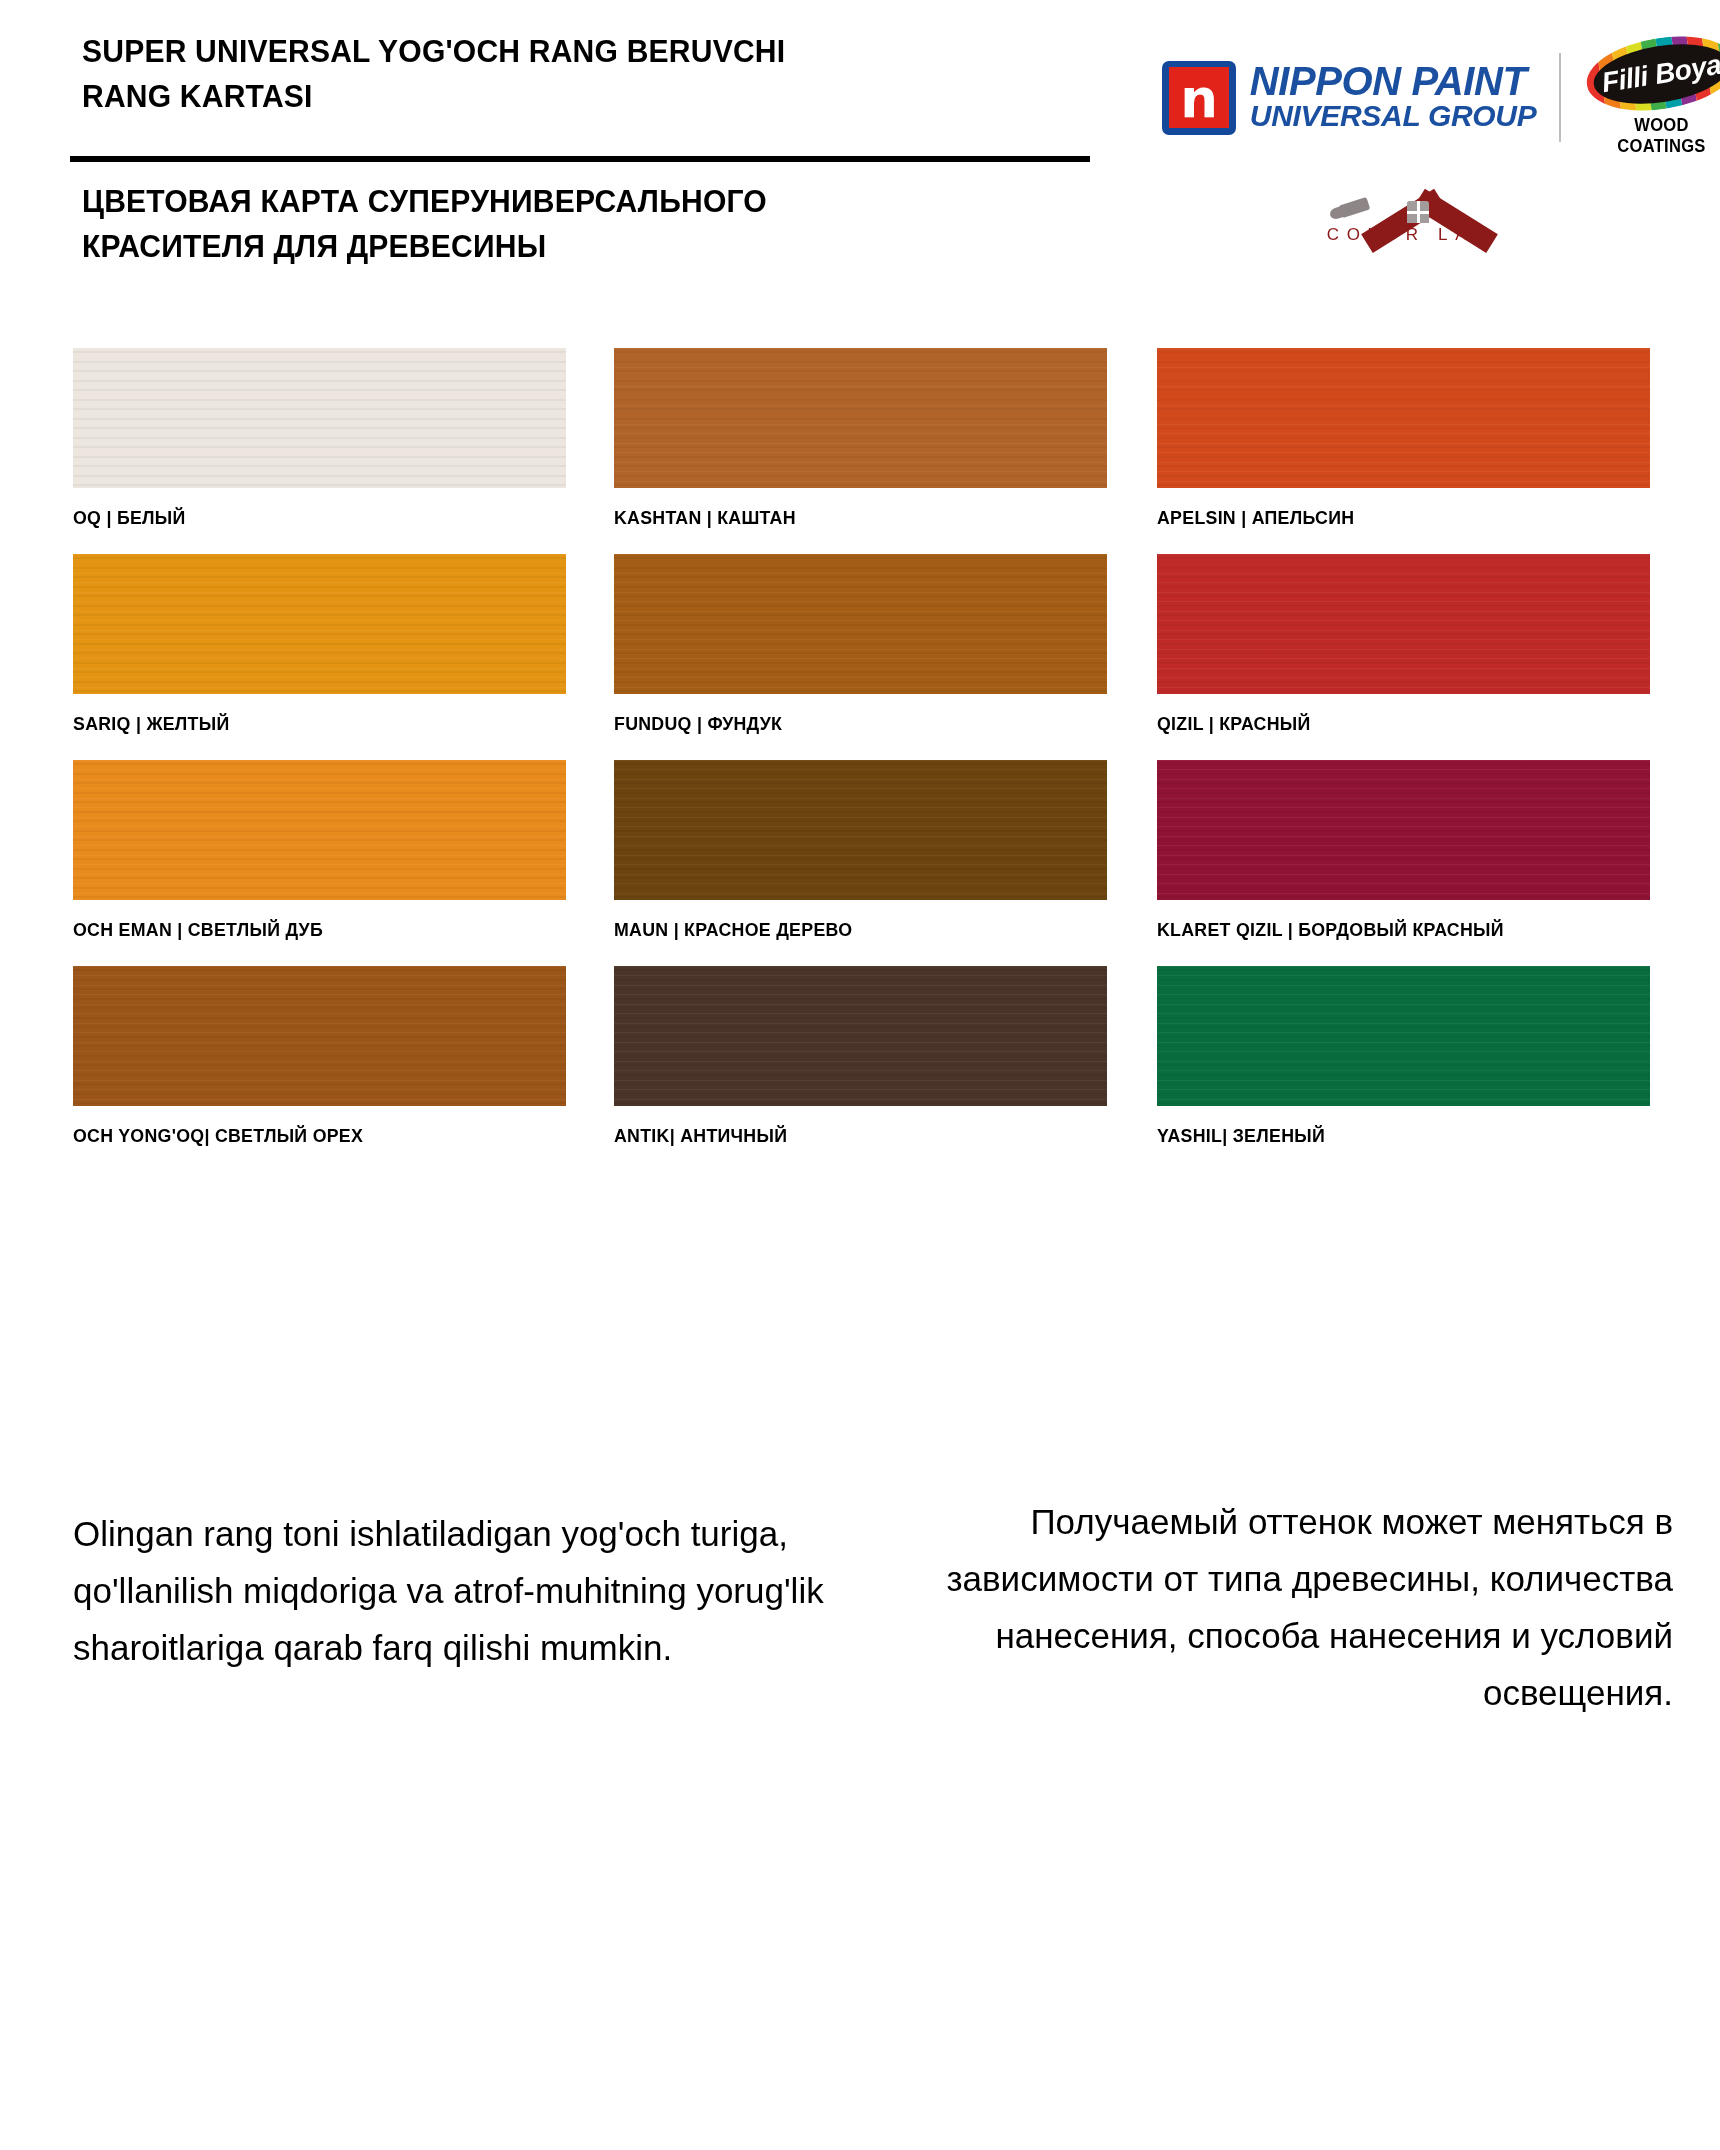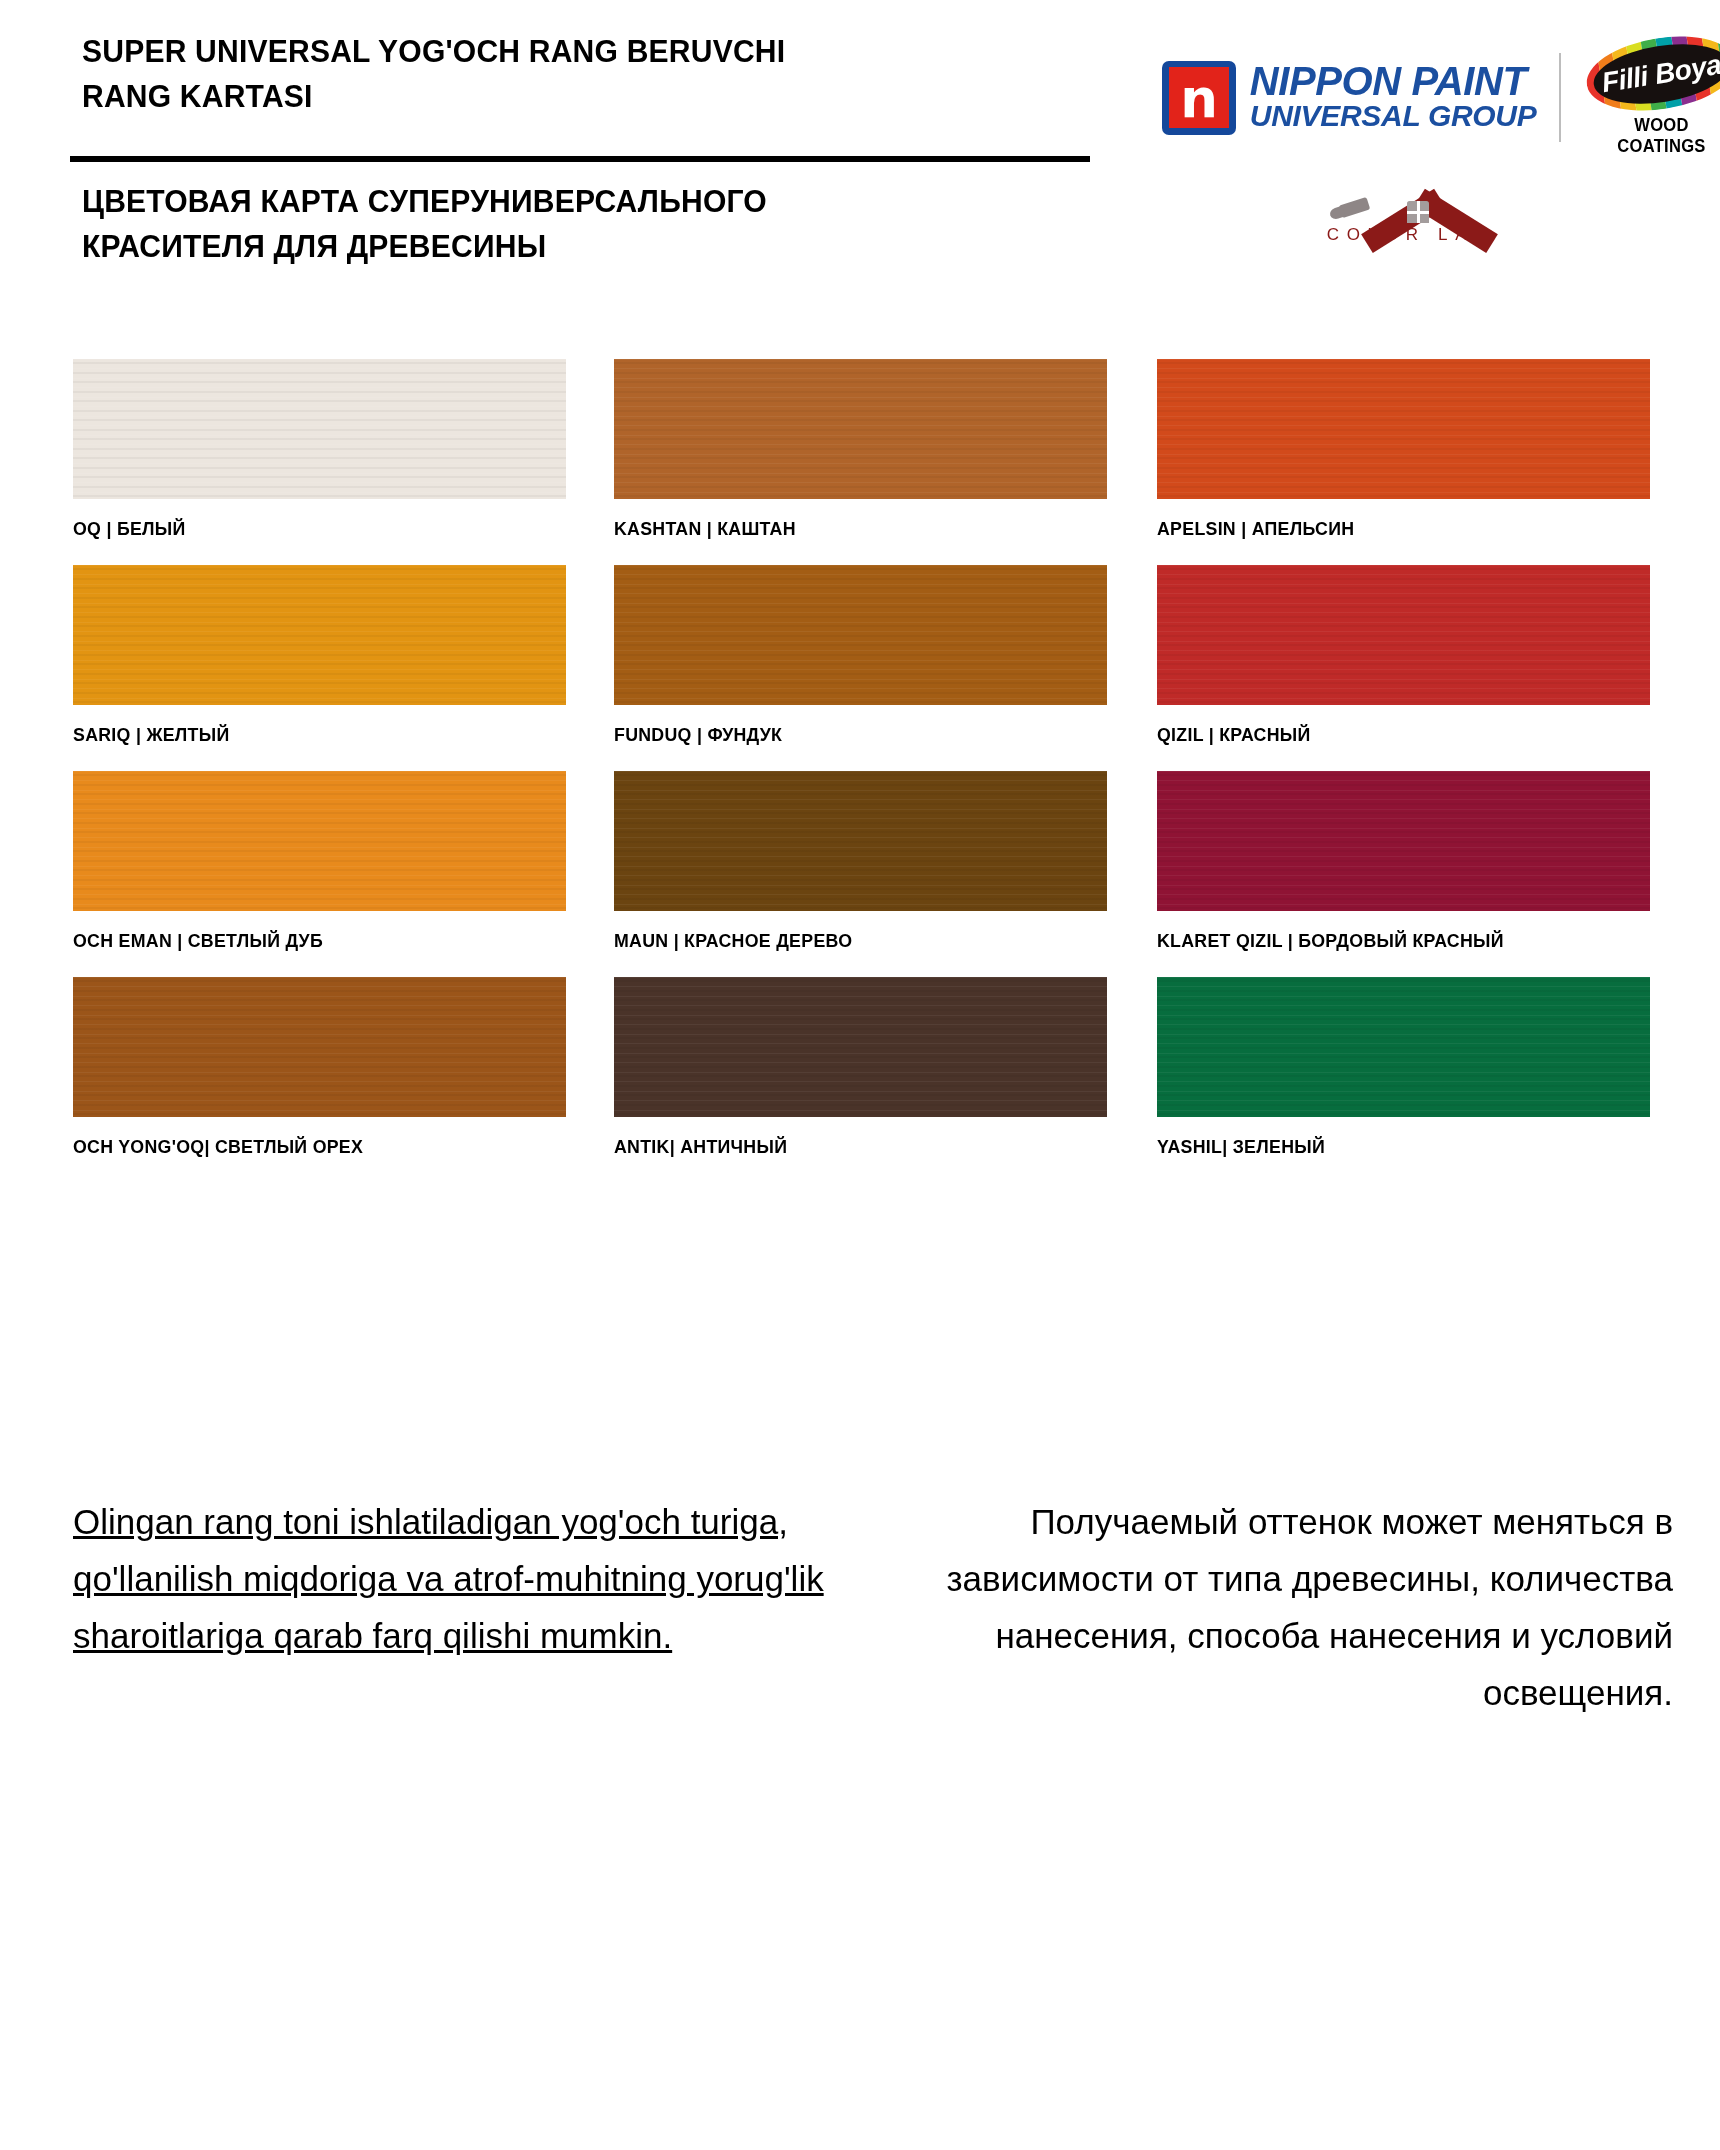--- a/index.html
+++ b/index.html
@@ -232,21 +232,21 @@
     font-size: 17px;
     font-weight: normal;
     letter-spacing: 7.7px;
     margin-top: 1.7px;
   }
 
   
   #swatch-grid {
     position: absolute;
     left: 0;
-    top: 359px;
+    top: 348px;
     width: 1589px;
   }
   .swatch-row {
     position: relative;
     height: 206px;
   }
   .swatch-cell {
     position: absolute;
     top: 0;
   }
@@ -297,24 +297,23 @@
     height: 361px;
   }
   .note {
     position: absolute;
     font-size: 35px;
     line-height: 57px;
     font-weight: normal;
   }
   .note-left {
     left: 73px;
-    top: 0;
+    top: 12px;
     width: 774px;
     text-align: left;
-    text-decoration: underline;
   }
   .note-right {
     left: 899px;
     top: 0;
     width: 774px;
     text-align: right;
   }
 </style>
 </head>
 <body>

